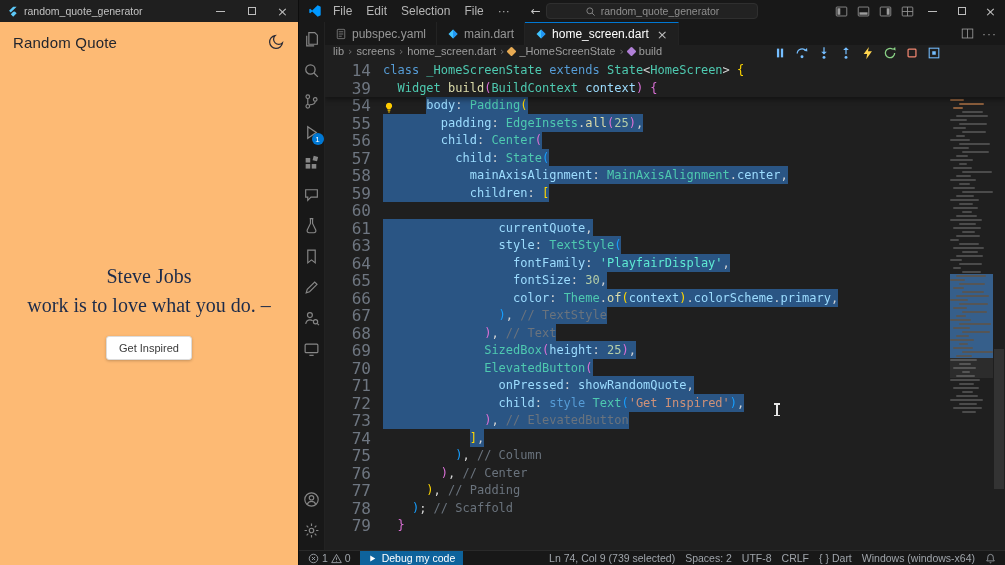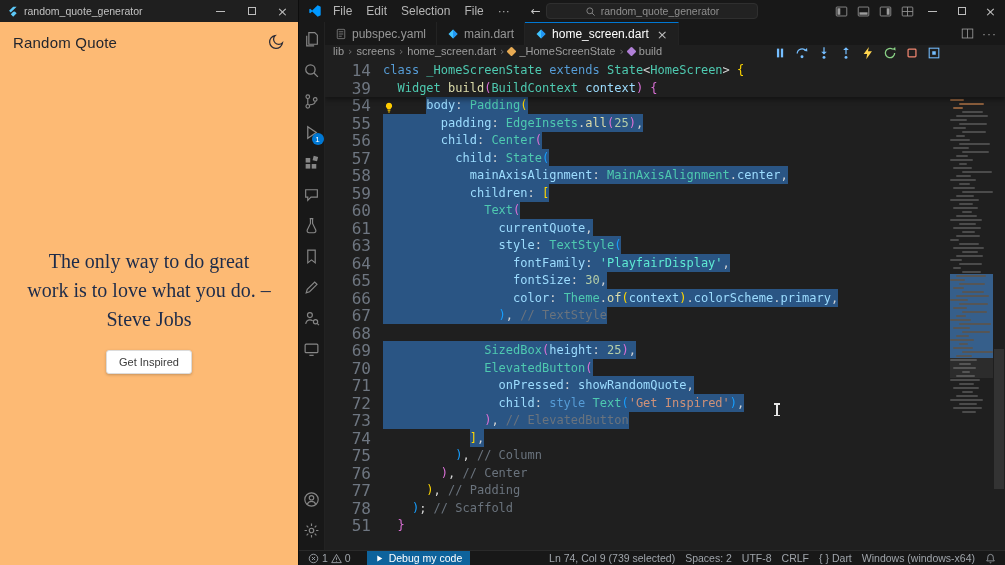--- a/index.html
+++ b/index.html
@@ -76,21 +76,21 @@
   .minimap{position:absolute;top:0;right:12px;width:43px;bottom:0;background:#1f1f1f;z-index:2;overflow:hidden}
   .mrow{height:4px;display:flex;align-items:center}
   .mrow i{display:block;height:2px;background:#4b4b4b;border-radius:1px}
   .mrow.msel{background:#2a5584}
   .mm-slider{position:absolute;left:0;right:0;top:212px;height:104px;background:rgba(255,255,255,.06)}
   .vscroll{position:absolute;top:0;right:0;width:12px;bottom:0;z-index:2}
   .vthumb{position:absolute;left:1px;right:1px;top:287px;height:140px;background:rgba(121,121,121,.22)}
 
   .statusbar{height:15px;background:#181818;border-top:1px solid #2a2a2a;display:flex;align-items:center;font-size:10.5px;color:#9fa4aa;flex:none;padding-left:4px}
   .sb-item{display:flex;align-items:center;gap:3px;padding:0 5px;white-space:nowrap;height:100%;cursor:pointer}
-  .sb-debug{background:#0e639c;color:#fff;margin-left:11px;padding:0 8px;gap:5px}
+  .sb-debug{background:#0e639c;color:#fff;margin-left:4px;padding:0 8px;gap:5px}
   .sb-right{margin-left:auto;display:flex;align-items:center;height:100%;padding-right:4px}
 </style>
 </head>
 <body>
 
 <div class="screen">
 
   <section class="app-window">
     <div class="app-titlebar">
       <span style="display:flex">
@@ -113,23 +113,22 @@
       <div class="app-header">
         <span class="app-header-title">Random Quote</span>
         <span style="display:flex;cursor:pointer">
           <svg width="18" height="18" viewBox="0 0 24 24">
               <path d="M20.6 13.2A8.6 8.6 0 1 1 10.8 3.4a6.9 6.9 0 0 0 9.8 9.8z" fill="none" stroke="#2a2a35" stroke-width="1.7"></path>
             </svg>
         </span>
       </div>
       <div class="quote-area">
         <div class="quote">
-          <div>The only way to do great</div>
+          <div>Steve Jobs</div>
           <div>work is to love what you do. –</div>
-          <div>Steve Jobs</div>
         </div>
         <button class="inspire-btn">Get Inspired</button>
       </div>
     </div>
   </section>
 
   <section class="vscode">
 
     <header class="titlebar">
       <span class="vslogo">
@@ -420,21 +419,20 @@
               <div class="crow">
                 <span class="ln">58</span>
                 <span class="ctext"><span class="sel">            <span style="color:#9cdcfe">mainAxisAlignment</span><span style="color:#d4d4d4">: </span><span style="color:#4ec9b0">MainAxisAlignment</span><span style="color:#d4d4d4">.</span><span style="color:#9cdcfe">center</span><span style="color:#d4d4d4">,</span></span></span>
               </div>
               <div class="crow">
                 <span class="ln">59</span>
                 <span class="ctext"><span class="sel">            <span style="color:#9cdcfe">children</span><span style="color:#d4d4d4">: </span><span style="color:#ffd700">[</span></span></span>
               </div>
               <div class="crow">
                 <span class="ln">60</span>
-                <span class="ctext"><span class="sel">              <span style="color:#4ec9b0">Text</span><span style="color:#da70d6">(</span></span></span>
               </div>
               <div class="crow">
                 <span class="ln">61</span>
                 <span class="ctext"><span class="sel">                <span style="color:#9cdcfe">currentQuote</span><span style="color:#d4d4d4">,</span></span></span>
               </div>
               <div class="crow">
                 <span class="ln">63</span>
                 <span class="ctext"><span class="sel">                <span style="color:#9cdcfe">style</span><span style="color:#d4d4d4">: </span><span style="color:#4ec9b0">TextStyle</span><span style="color:#179fff">(</span></span></span>
               </div>
               <div class="crow">
@@ -448,20 +446,21 @@
               <div class="crow">
                 <span class="ln">66</span>
                 <span class="ctext"><span class="sel">                  <span style="color:#9cdcfe">color</span><span style="color:#d4d4d4">: </span><span style="color:#4ec9b0">Theme</span><span style="color:#d4d4d4">.</span><span style="color:#dcdcaa">of</span><span style="color:#ffd700">(</span><span style="color:#9cdcfe">context</span><span style="color:#ffd700">)</span><span style="color:#d4d4d4">.</span><span style="color:#9cdcfe">colorScheme</span><span style="color:#d4d4d4">.</span><span style="color:#9cdcfe">primary</span><span style="color:#d4d4d4">,</span></span></span>
               </div>
               <div class="crow">
                 <span class="ln">67</span>
                 <span class="ctext"><span class="sel">                <span style="color:#179fff">)</span><span style="color:#d4d4d4">, </span><span style="color:#6a737d">// TextStyle</span></span></span>
               </div>
               <div class="crow">
                 <span class="ln">68</span>
+                <span class="ctext"><span class="sel">              <span style="color:#da70d6">)</span><span style="color:#d4d4d4">, </span><span style="color:#6a737d">// Text</span></span></span>
               </div>
               <div class="crow">
                 <span class="ln">69</span>
                 <span class="ctext"><span class="sel">              <span style="color:#4ec9b0">SizedBox</span><span style="color:#da70d6">(</span><span style="color:#9cdcfe">height</span><span style="color:#d4d4d4">: </span><span style="color:#b5cea8">25</span><span style="color:#da70d6">)</span><span style="color:#d4d4d4">,</span></span></span>
               </div>
               <div class="crow">
                 <span class="ln">70</span>
                 <span class="ctext"><span class="sel">              <span style="color:#4ec9b0">ElevatedButton</span><span style="color:#da70d6">(</span></span></span>
               </div>
               <div class="crow">
@@ -490,21 +489,21 @@
               </div>
               <div class="crow">
                 <span class="ln">77</span>
                 <span class="ctext">      <span style="color:#ffd700">)</span><span style="color:#d4d4d4">, </span><span style="color:#6a737d">// Padding</span></span>
               </div>
               <div class="crow">
                 <span class="ln">78</span>
                 <span class="ctext">    <span style="color:#179fff">)</span><span style="color:#d4d4d4">; </span><span style="color:#6a737d">// Scaffold</span></span>
               </div>
               <div class="crow">
-                <span class="ln">51</span>
+                <span class="ln">79</span>
                 <span class="ctext">  <span style="color:#da70d6">}</span></span>
               </div>
             </div>
           <span class="bulb">
             <svg width="12" height="14" viewBox="0 0 16 18">
                 <path d="M8 2a4.2 4.2 0 0 1 2.6 7.5c-.5.4-.8 1-.8 1.6H6.2c0-.6-.3-1.2-.8-1.6A4.2 4.2 0 0 1 8 2z" fill="#ffcc00"></path>
                 <rect x="6.2" y="12" width="3.6" height="1.2" fill="#ffcc00"></rect>
                 <rect x="6.7" y="13.8" width="2.6" height="1.1" fill="#ffcc00"></rect>
               </svg>
           </span>

